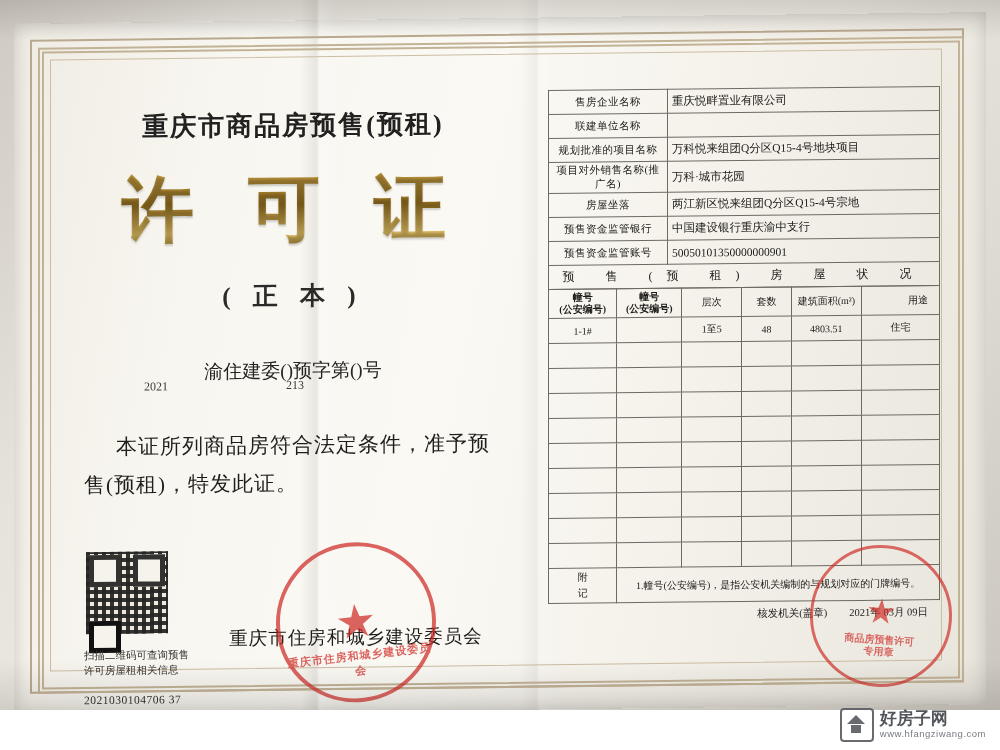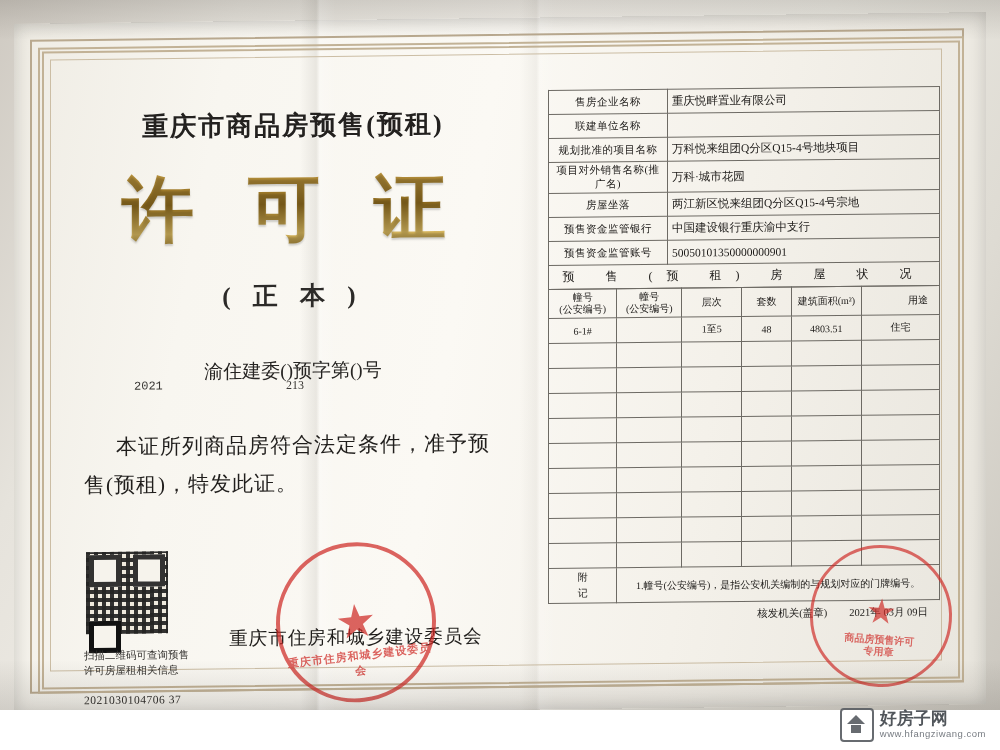--- a/index.html
+++ b/index.html
@@ -123,21 +123,21 @@
     font-size: 19px;
     margin-top: 46px;
     color: #262422;
     position: relative;
   }
   .lic-line .fillin {
     position: absolute;
     font-size: 12px;
     color: #3a3835;
   }
-  .fill-year { left: 76px; top: 20px; font-family: Liberation Mono, monospace; }
+  .fill-year { left: 86px; top: 20px; }
   .fill-num  { left: 228px; top: 20px; }
 
   .statement {
     margin-top: 42px;
     font-size: 21px;
     line-height: 38px;
     letter-spacing: 1px;
     padding: 0 26px;
     text-indent: 32px;
     color: #201e1c;
@@ -271,20 +271,21 @@
     border: 1px solid #6d6a64;
     height: 22px;
     text-align: center;
     font-weight: normal;
     font-size: 10px;
     color: #1d1b19;
   }
   table.grid th.two {
     line-height: 12px;
     padding: 2px 0;
+    font-weight: bold;
   }
   .col1 { width: 78px; }
   .col2 { width: 74px; }
   .col3 { width: 66px; }
   .col4 { width: 54px; margin-left: 10px; }
   .col5 { width: 74px; }
   .col6 { width: 46px; padding-left: 36px; }
   .note-row td { height: 86px; vertical-align: middle; }
   .note-label {
     width: 38px;
@@ -471,21 +472,21 @@
             <div>(公安编号)</div>
           </th>
           <th class="col3">层次</th>
           <th class="col4">套数</th>
           <th class="col5">建筑面积(m²)</th>
           <th class="col6">用途</th>
         </tr>
       </thead>
       <tbody>
         <tr>
-          <td>6-1#</td>
+          <td>1-1#</td>
           <td></td>
           <td>1至5</td>
           <td>48</td>
           <td>4803.51</td>
           <td>住宅</td>
         </tr>
         <tr>
           <td></td>
           <td></td>
           <td></td>

